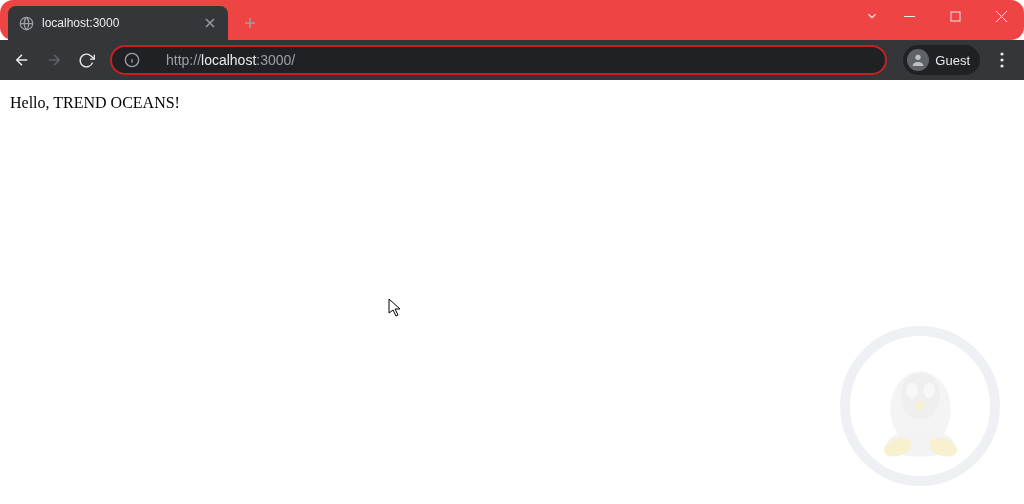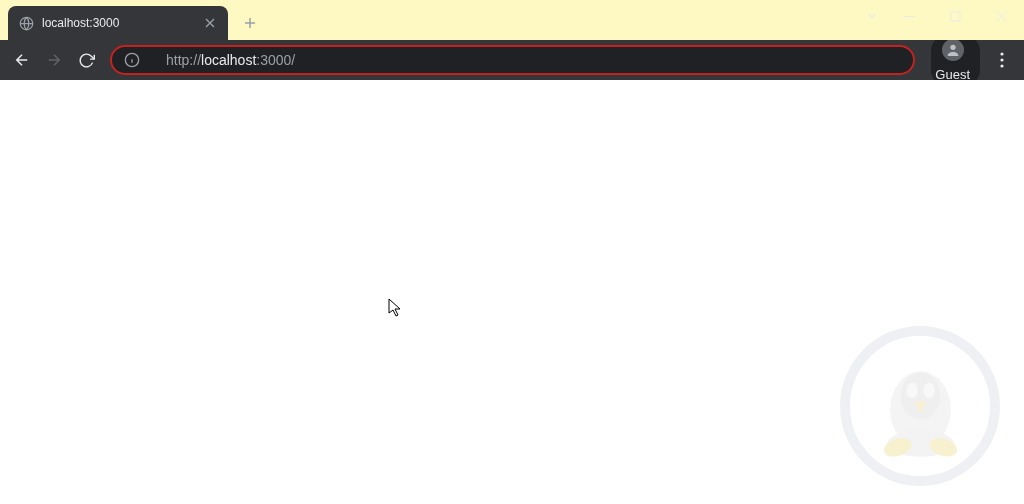--- a/index.html
+++ b/index.html
@@ -5,26 +5,27 @@
     * { margin: 0; padding: 0; box-sizing: border-box; }
     body {
       width: 1024px;
       height: 504px;
       font-family: -apple-system, 'Segoe UI', sans-serif;
       background: #fff;
       overflow: hidden;
       position: relative;
     }
     .titlebar {
-      background: #fef9c3;
+      background: #ef4444;
       height: 40px;
       display: flex;
       align-items: flex-end;
       padding-left: 8px;
       position: relative;
+      border-radius: 13px;
     }
     .tab {
       background: #35363a;
       height: 34px;
       width: 220px;
       border-radius: 8px 8px 0 0;
       display: flex;
       align-items: center;
       padding: 0 10px;
       color: #e8eaed;
@@ -68,21 +69,21 @@
       border: 2px solid #c5221f; border-radius: 15px;
       display:flex; align-items:center; padding: 0 12px; gap:26px;
       margin-left: 6px;
     }
     .omnibox .site-icon { color:#9aa0a6; display:flex; }
     .url-display { flex:1; font-size: 14px; color:#e8eaed; white-space:nowrap; }
     .url-display .dim { color:#9aa0a6; }
     .profile-chip {
       display:flex; align-items:center; gap:6px;
       background:#202124; border-radius: 16px; padding: 4px 10px 4px 4px;
-      margin-left:12px; cursor:pointer;flex-direction:column;
+      margin-left:12px; cursor:pointer;
     }
     .avatar { width:22px; height:22px; border-radius:50%; background:#5f6368; display:flex; align-items:center; justify-content:center; }
     .profile-chip .label { color:#e8eaed; font-size:13px; }
     .menu-btn { width:28px; height:28px; display:flex; align-items:center; justify-content:center; color:#e8eaed; cursor:pointer; margin-left:4px; }
     .content {
       background:#fff; height: calc(504px - 80px);
       padding: 14px 10px; font-family: 'Times New Roman', serif; font-size: 16px; color:#000;
       position: relative;
     }
     .cursor {
@@ -181,20 +182,21 @@
   <div class="menu-btn">
     <svg width="4" height="16" viewBox="0 0 4 16" fill="#e8eaed">
         <circle cx="2" cy="2" r="1.6"></circle>
         <circle cx="2" cy="8" r="1.6"></circle>
         <circle cx="2" cy="14" r="1.6"></circle>
       </svg>
   </div>
 </div>
 
 <div class="content">
+  <span>Hello, TREND OCEANS!</span>
 
   <div class="cursor">
     <svg width="16" height="20" viewBox="0 0 16 20">
         <path d="M1 1 L1 15 L5 12 L8 18 L10 17 L7 11 L12 11 Z" fill="#fff" stroke="#000" stroke-width="1"></path>
       </svg>
   </div>
 
   <div class="watermark">
     <svg width="95" height="105" viewBox="0 0 100 110">
       <ellipse cx="50" cy="58" rx="32" ry="40" fill="#f3f3f3"></ellipse>

